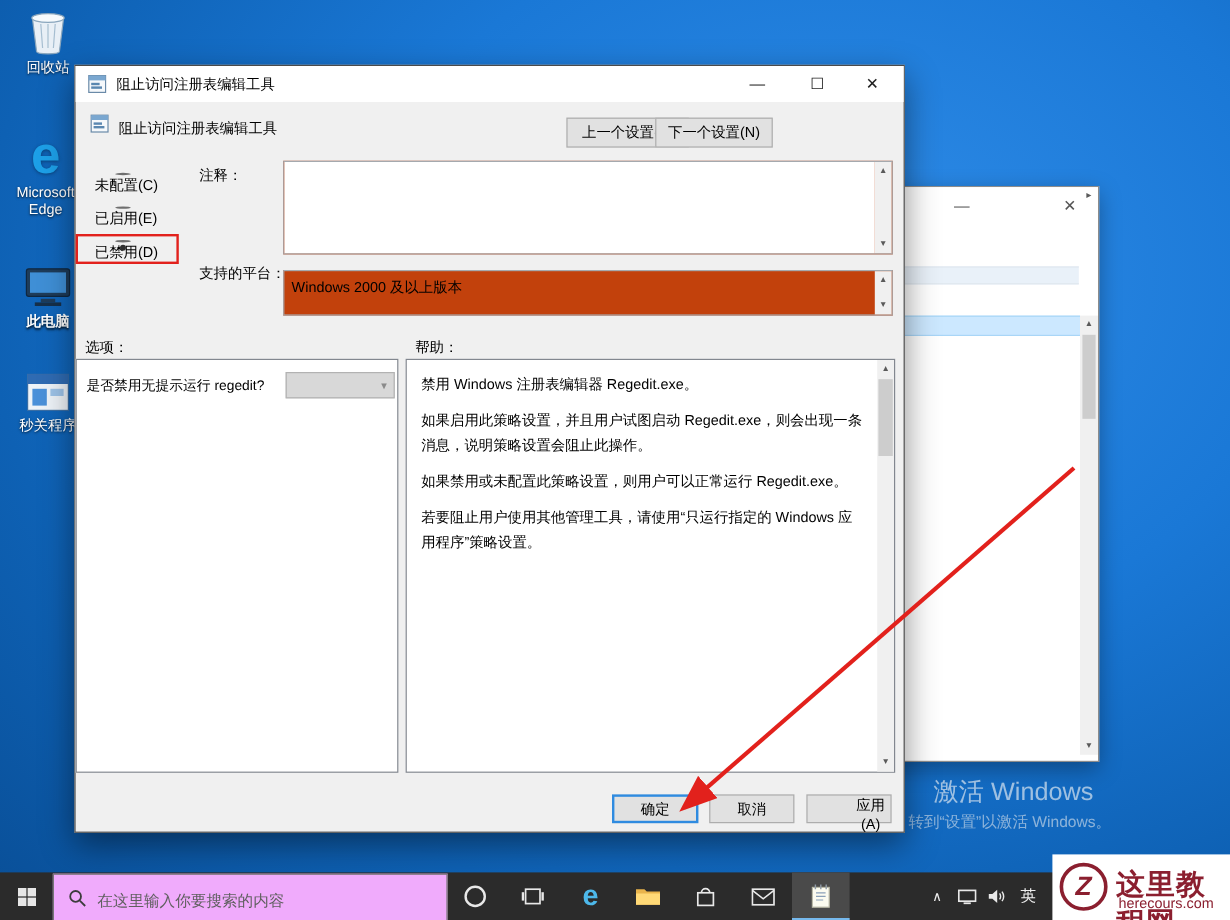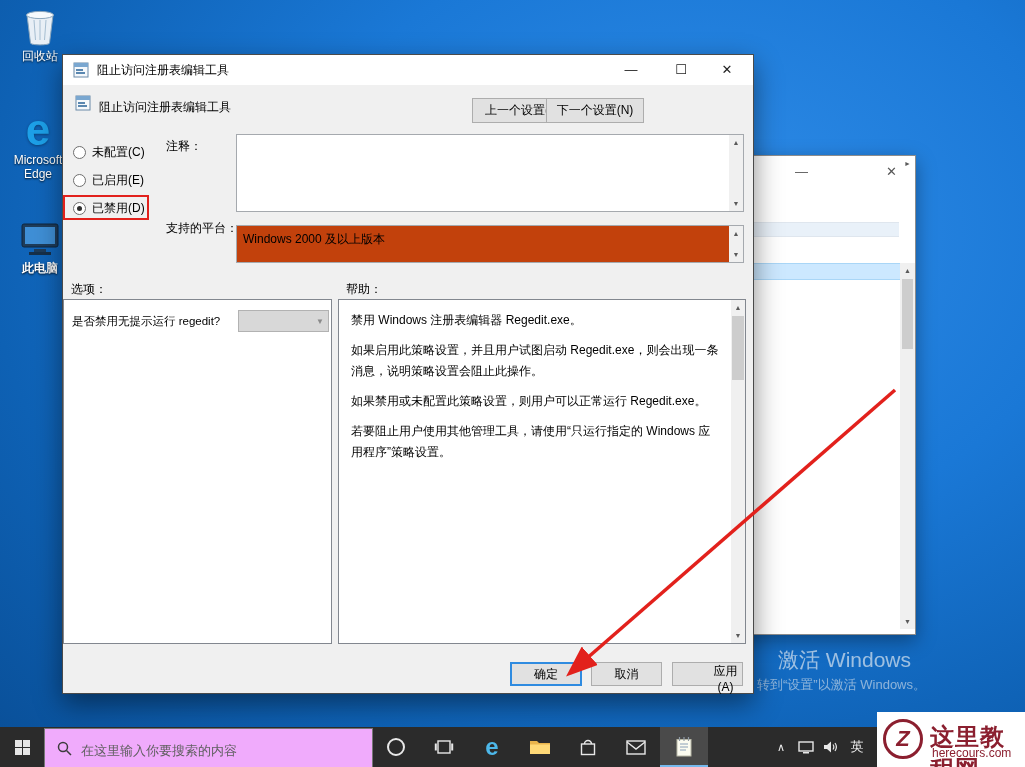--- a/index.html
+++ b/index.html
@@ -57,21 +57,21 @@
 
   .dlg-hicon { position:absolute; left:12px; top:40px; }
   .dlg-htitle { position:absolute; left:36px; top:44px; font-size:12px; }
 
   .winbtn { position:absolute; background:#e1e1e1; border:1px solid #adadad;
     font-size:12px; text-align:center; cursor:default;
     font-family:"Liberation Sans","DejaVu Sans",sans-serif; }
   .btn-prev { left:373px; top:43px; width:102px; height:25px;margin-left:36px; }
   .btn-next { left:483px; top:43px; width:98px;  height:25px; }
 
-  .radio-row { position:absolute; left:10px; display:flex; align-items:center; height:16px; }
+  .radio-row { position:absolute; left:10px; display:flex; align-items:center; height:16px;flex-direction:column; }
   .rr1 { top:89px; } .rr2 { top:117px; } .rr3 { top:145px; }
   .radio { position:relative; width:13px; height:13px; border:1px solid #6f6f6f;
     border-radius:50%; background:#fff; }
   .radio.checked::after { content:""; position:absolute; left:3px; top:3px; width:5px;
     height:5px; border-radius:50%; background:#2f2f2f; }
   .radio-label { margin-left:6px; }
 
   .dlg-label { position:absolute; font-size:12px; }
   .lbl-comment { left:103px; top:83px; }
   .lbl-supported { left:103px; top:165px; }
@@ -179,20 +179,31 @@
       <svg width="42" height="36" viewBox="0 0 42 36">
         <rect x="3" y="2" width="36" height="23" rx="2" fill="#1e3c5a" stroke="#0f2740"></rect>
         <rect x="6" y="5" width="30" height="17" fill="#3f8fd6"></rect>
         <rect x="15" y="27" width="12" height="3" fill="#1e3c5a"></rect>
         <rect x="10" y="30" width="22" height="3" fill="#16304a"></rect>
       </svg>
     </div>
     <div class="dlabel">此电脑</div>
   </div>
 
+  <div class="dicon dicon-app">
+    <div class="glyph">
+      <svg width="38" height="34" viewBox="0 0 38 34">
+        <rect x="2" y="2" width="34" height="30" fill="#eef3f8" stroke="#3a6ea5"></rect>
+        <rect x="2" y="2" width="34" height="8" fill="#2f6bb3"></rect>
+        <rect x="6" y="14" width="12" height="14" fill="#4a90d9"></rect>
+        <rect x="21" y="14" width="11" height="6" fill="#9ec3e8"></rect>
+      </svg>
+    </div>
+    <div class="dlabel">秒关程序</div>
+  </div>
 
   <div class="bgwin">
     <div class="bgwin-titlebar"></div>
     <div class="bgwin-ctl bgwin-min">—</div>
     <div class="bgwin-ctl bgwin-close">✕</div>
     <div class="bgwin-headstrip"></div>
     <div class="bgwin-sel"></div>
     <div class="vscroll bgwin-vscroll">
       <div class="sbar-arrow" style="top:0;">▲</div>
       <div class="sbar-thumb" style="top:16px; height:70px;"></div>

